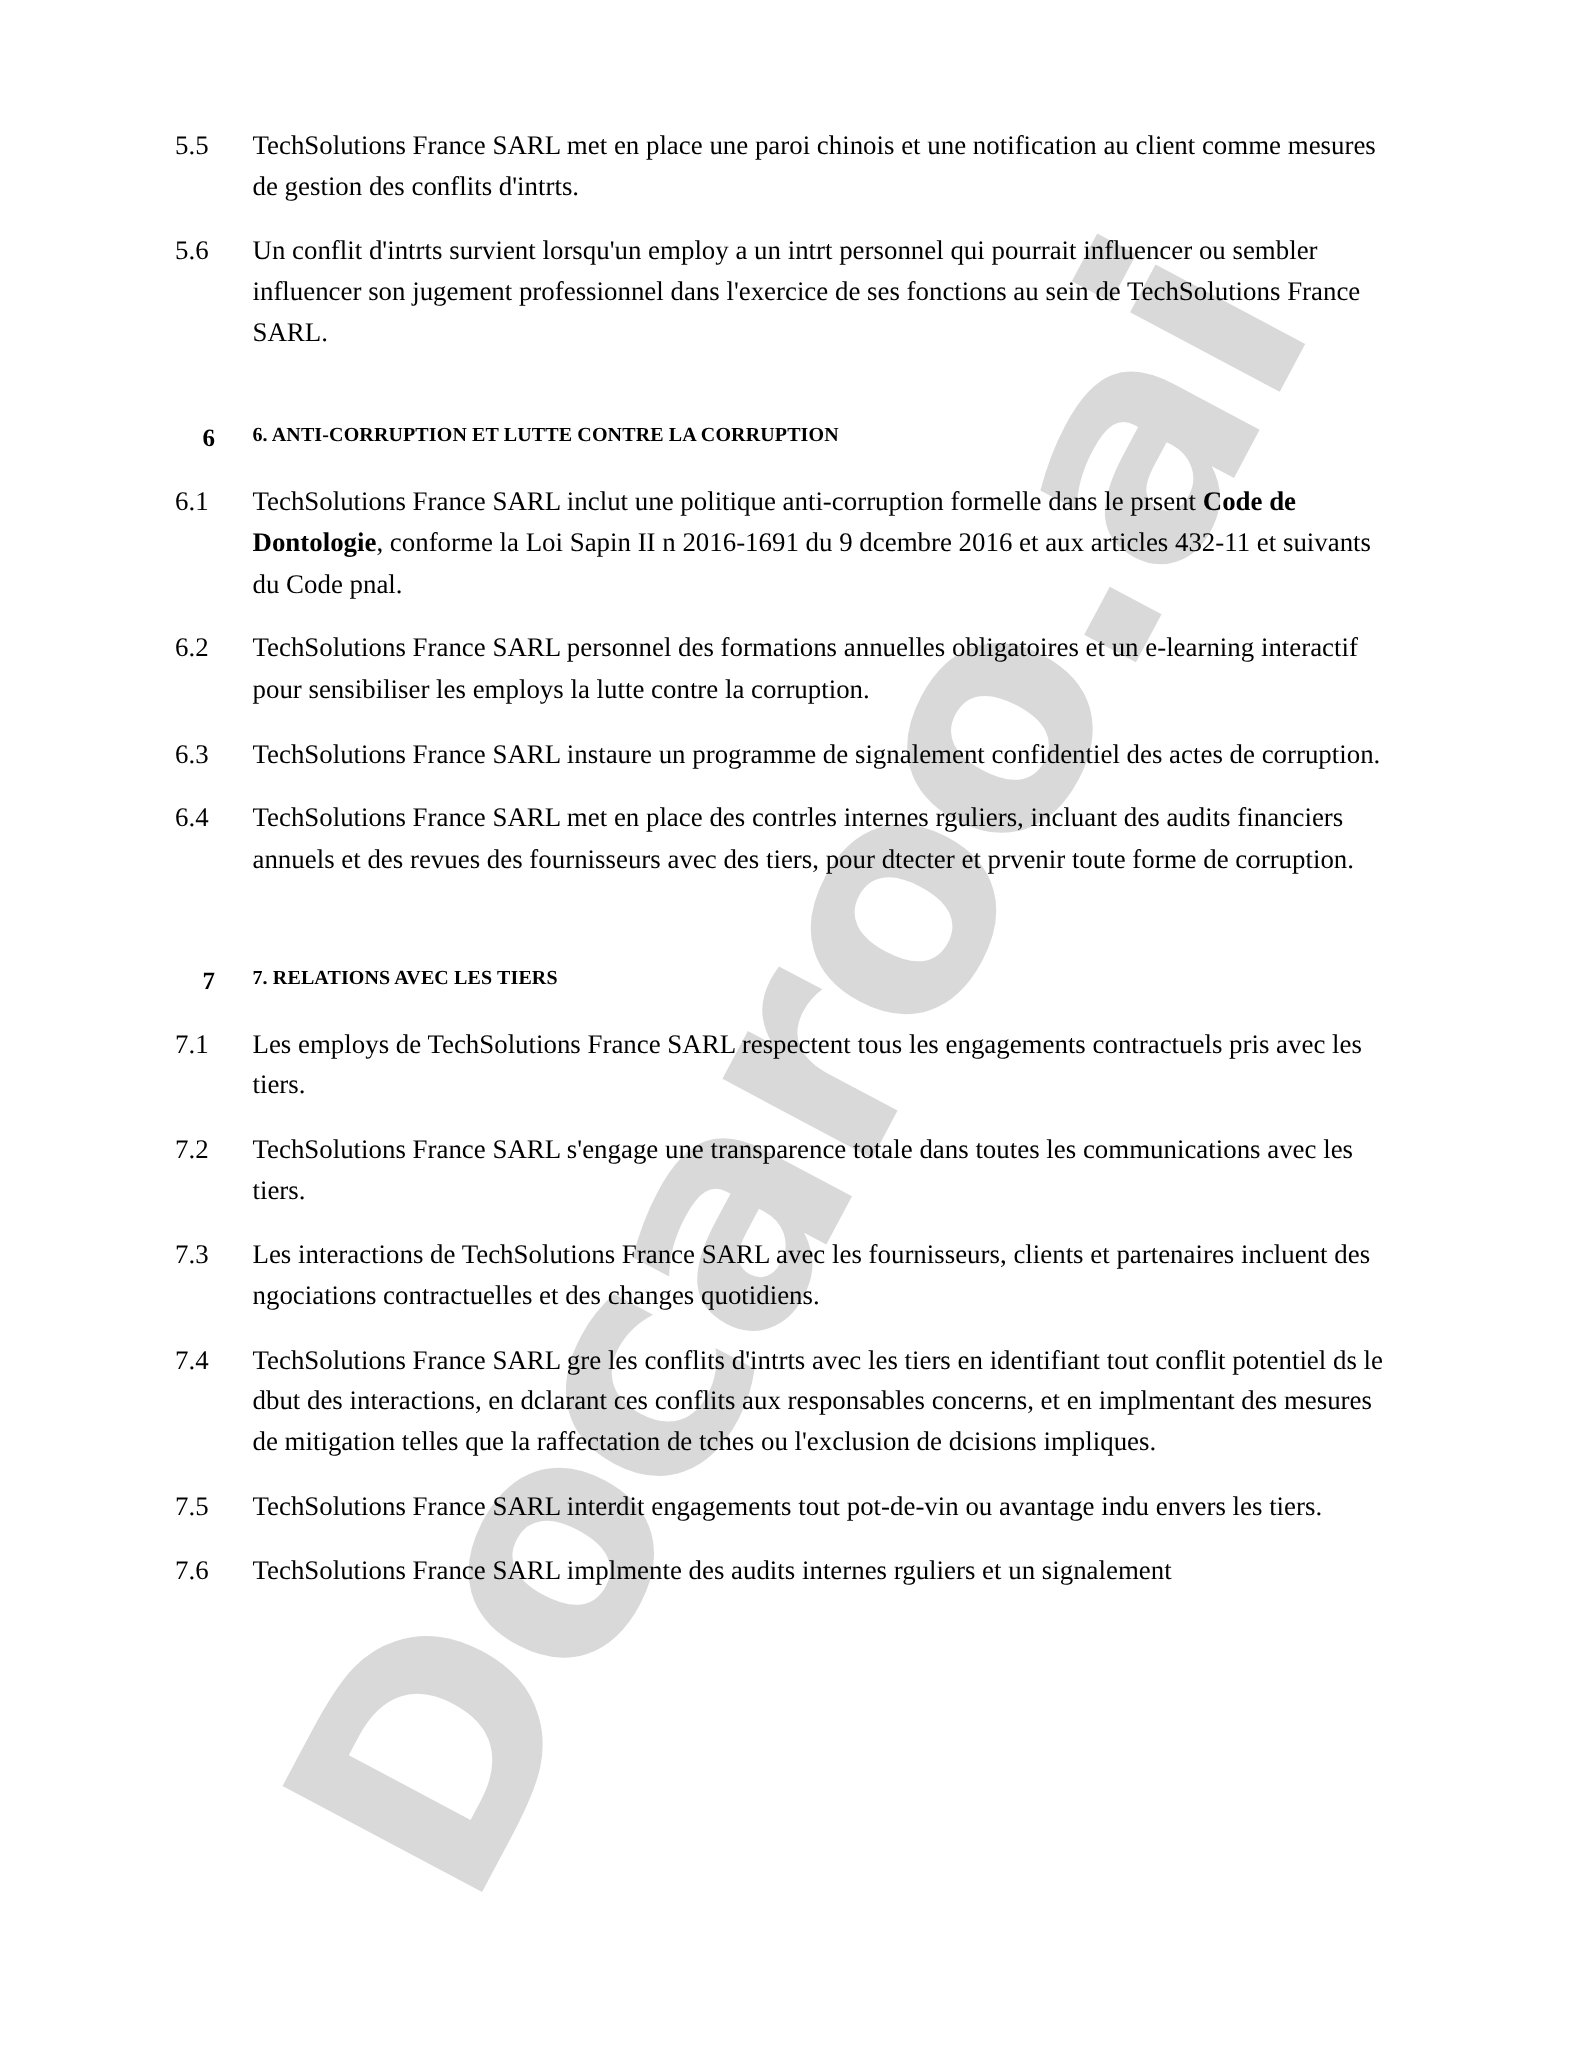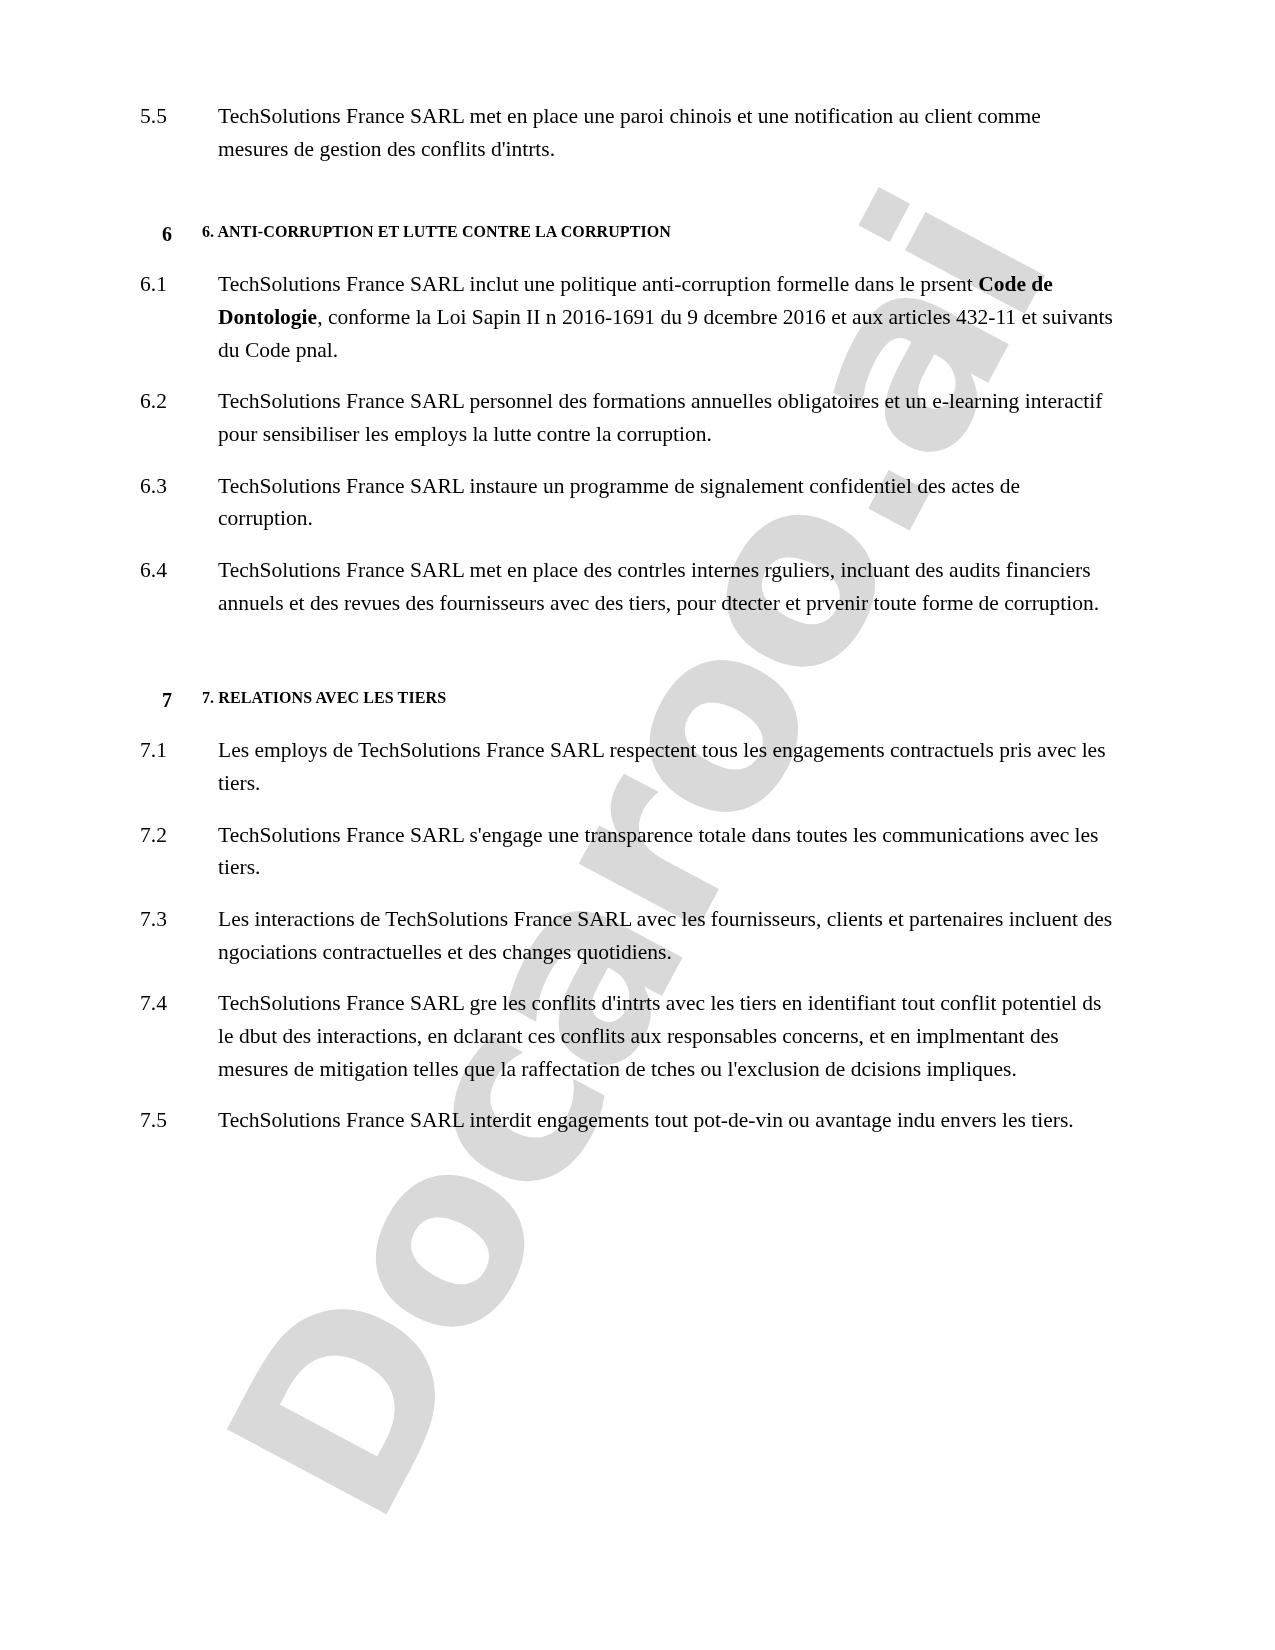--- a/index.html
+++ b/index.html
@@ -45,21 +45,20 @@
   .content {
     position: relative;
     z-index: 2;
     padding: 100px 160px 0 140px;
     box-sizing: border-box;
   }
   .clause {
     display: flex;
     align-items: flex-start;
     margin-bottom: 19px;
-    gap: 16px;
   }
   .clause-num {
     flex: 0 0 auto;
     width: 62px;
     font-size: 21.5px;
     line-height: 1.52;
     white-space: nowrap;
   }
   .clause-body {
     flex: 1 1 auto;
@@ -101,20 +100,24 @@
     <div class="watermark-text">Docaroo.ai</div>
   </div>
 
   <div class="content">
 
     <div class="clause">
       <div class="clause-num">5.5</div>
       <div class="clause-body">TechSolutions France SARL met en place une paroi chinois et une notification au client comme mesures de gestion des conflits d'intrts.</div>
     </div>
 
+    <div class="clause">
+      <div class="clause-num">5.6</div>
+      <div class="clause-body">Un conflit d'intrts survient lorsqu'un employ a un intrt personnel qui pourrait influencer ou sembler influencer son jugement professionnel dans l'exercice de ses fonctions au sein de TechSolutions France SARL.</div>
+    </div>
 
     <div class="heading">
       <div class="heading-num">6</div>
       <div class="heading-text">6. ANTI-CORRUPTION ET LUTTE CONTRE LA CORRUPTION</div>
     </div>
 
     <div class="clause">
       <div class="clause-num">6.1</div>
       <div class="clause-body"><span>TechSolutions France SARL inclut une politique anti-corruption formelle dans le prsent </span><b>Code de Dontologie</b><span>, conforme  la Loi Sapin II n 2016-1691 du 9 dcembre 2016 et aux articles 432-11 et suivants du Code pnal.</span></div>
     </div>
@@ -158,15 +161,19 @@
     <div class="clause">
       <div class="clause-num">7.4</div>
       <div class="clause-body">TechSolutions France SARL gre les conflits d'intrts avec les tiers en identifiant tout conflit potentiel ds le dbut des interactions, en dclarant ces conflits aux responsables concerns, et en implmentant des mesures de mitigation telles que la raffectation de tches ou l'exclusion de dcisions impliques.</div>
     </div>
 
     <div class="clause">
       <div class="clause-num">7.5</div>
       <div class="clause-body">TechSolutions France SARL interdit engagements tout pot-de-vin ou avantage indu envers les tiers.</div>
     </div>
 
+    <div class="clause">
+      <div class="clause-num">7.6</div>
+      <div class="clause-body">TechSolutions France SARL implmente des audits internes rguliers et un signalement</div>
+    </div>
 
   </div>
 </div>
 
 </body></html>

